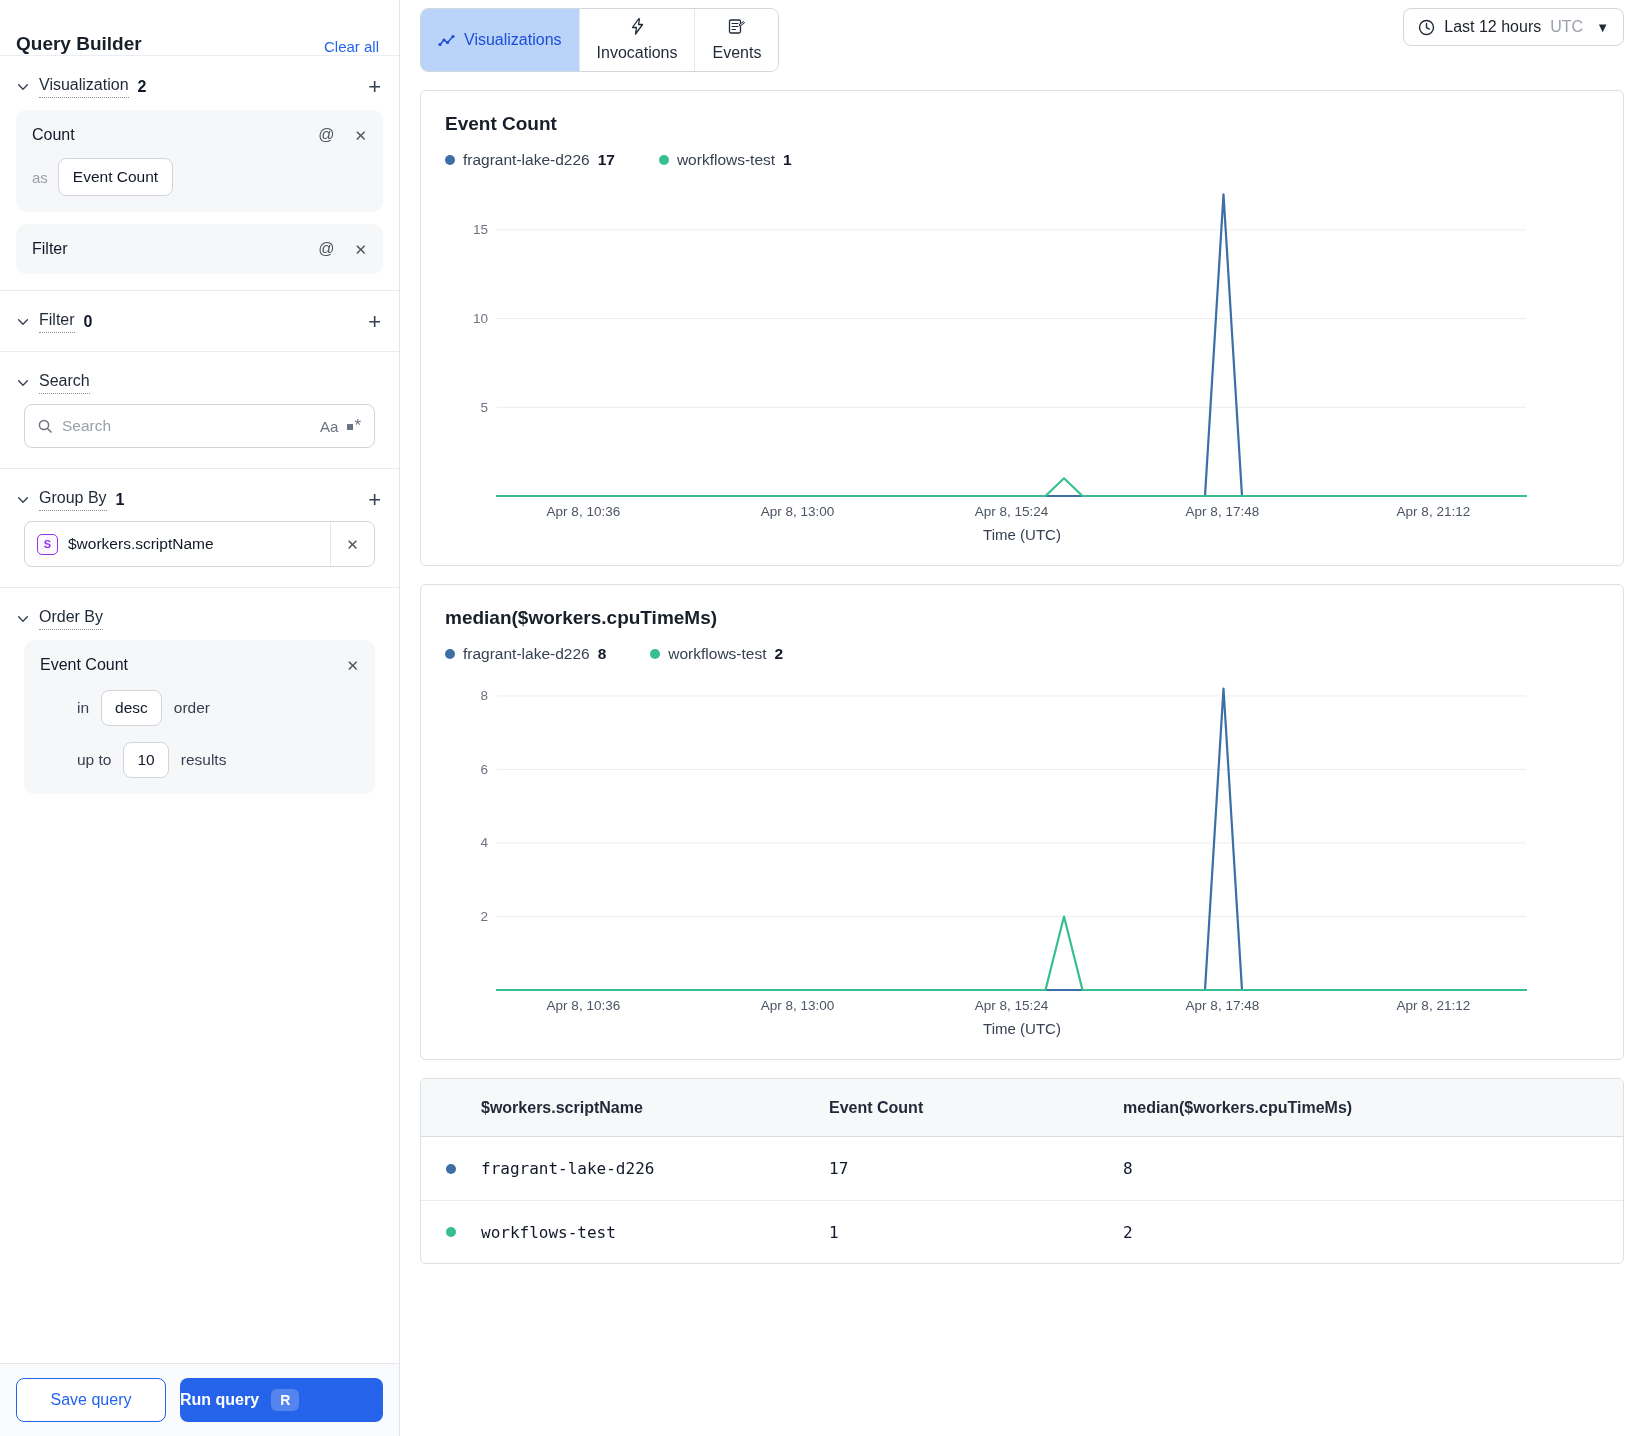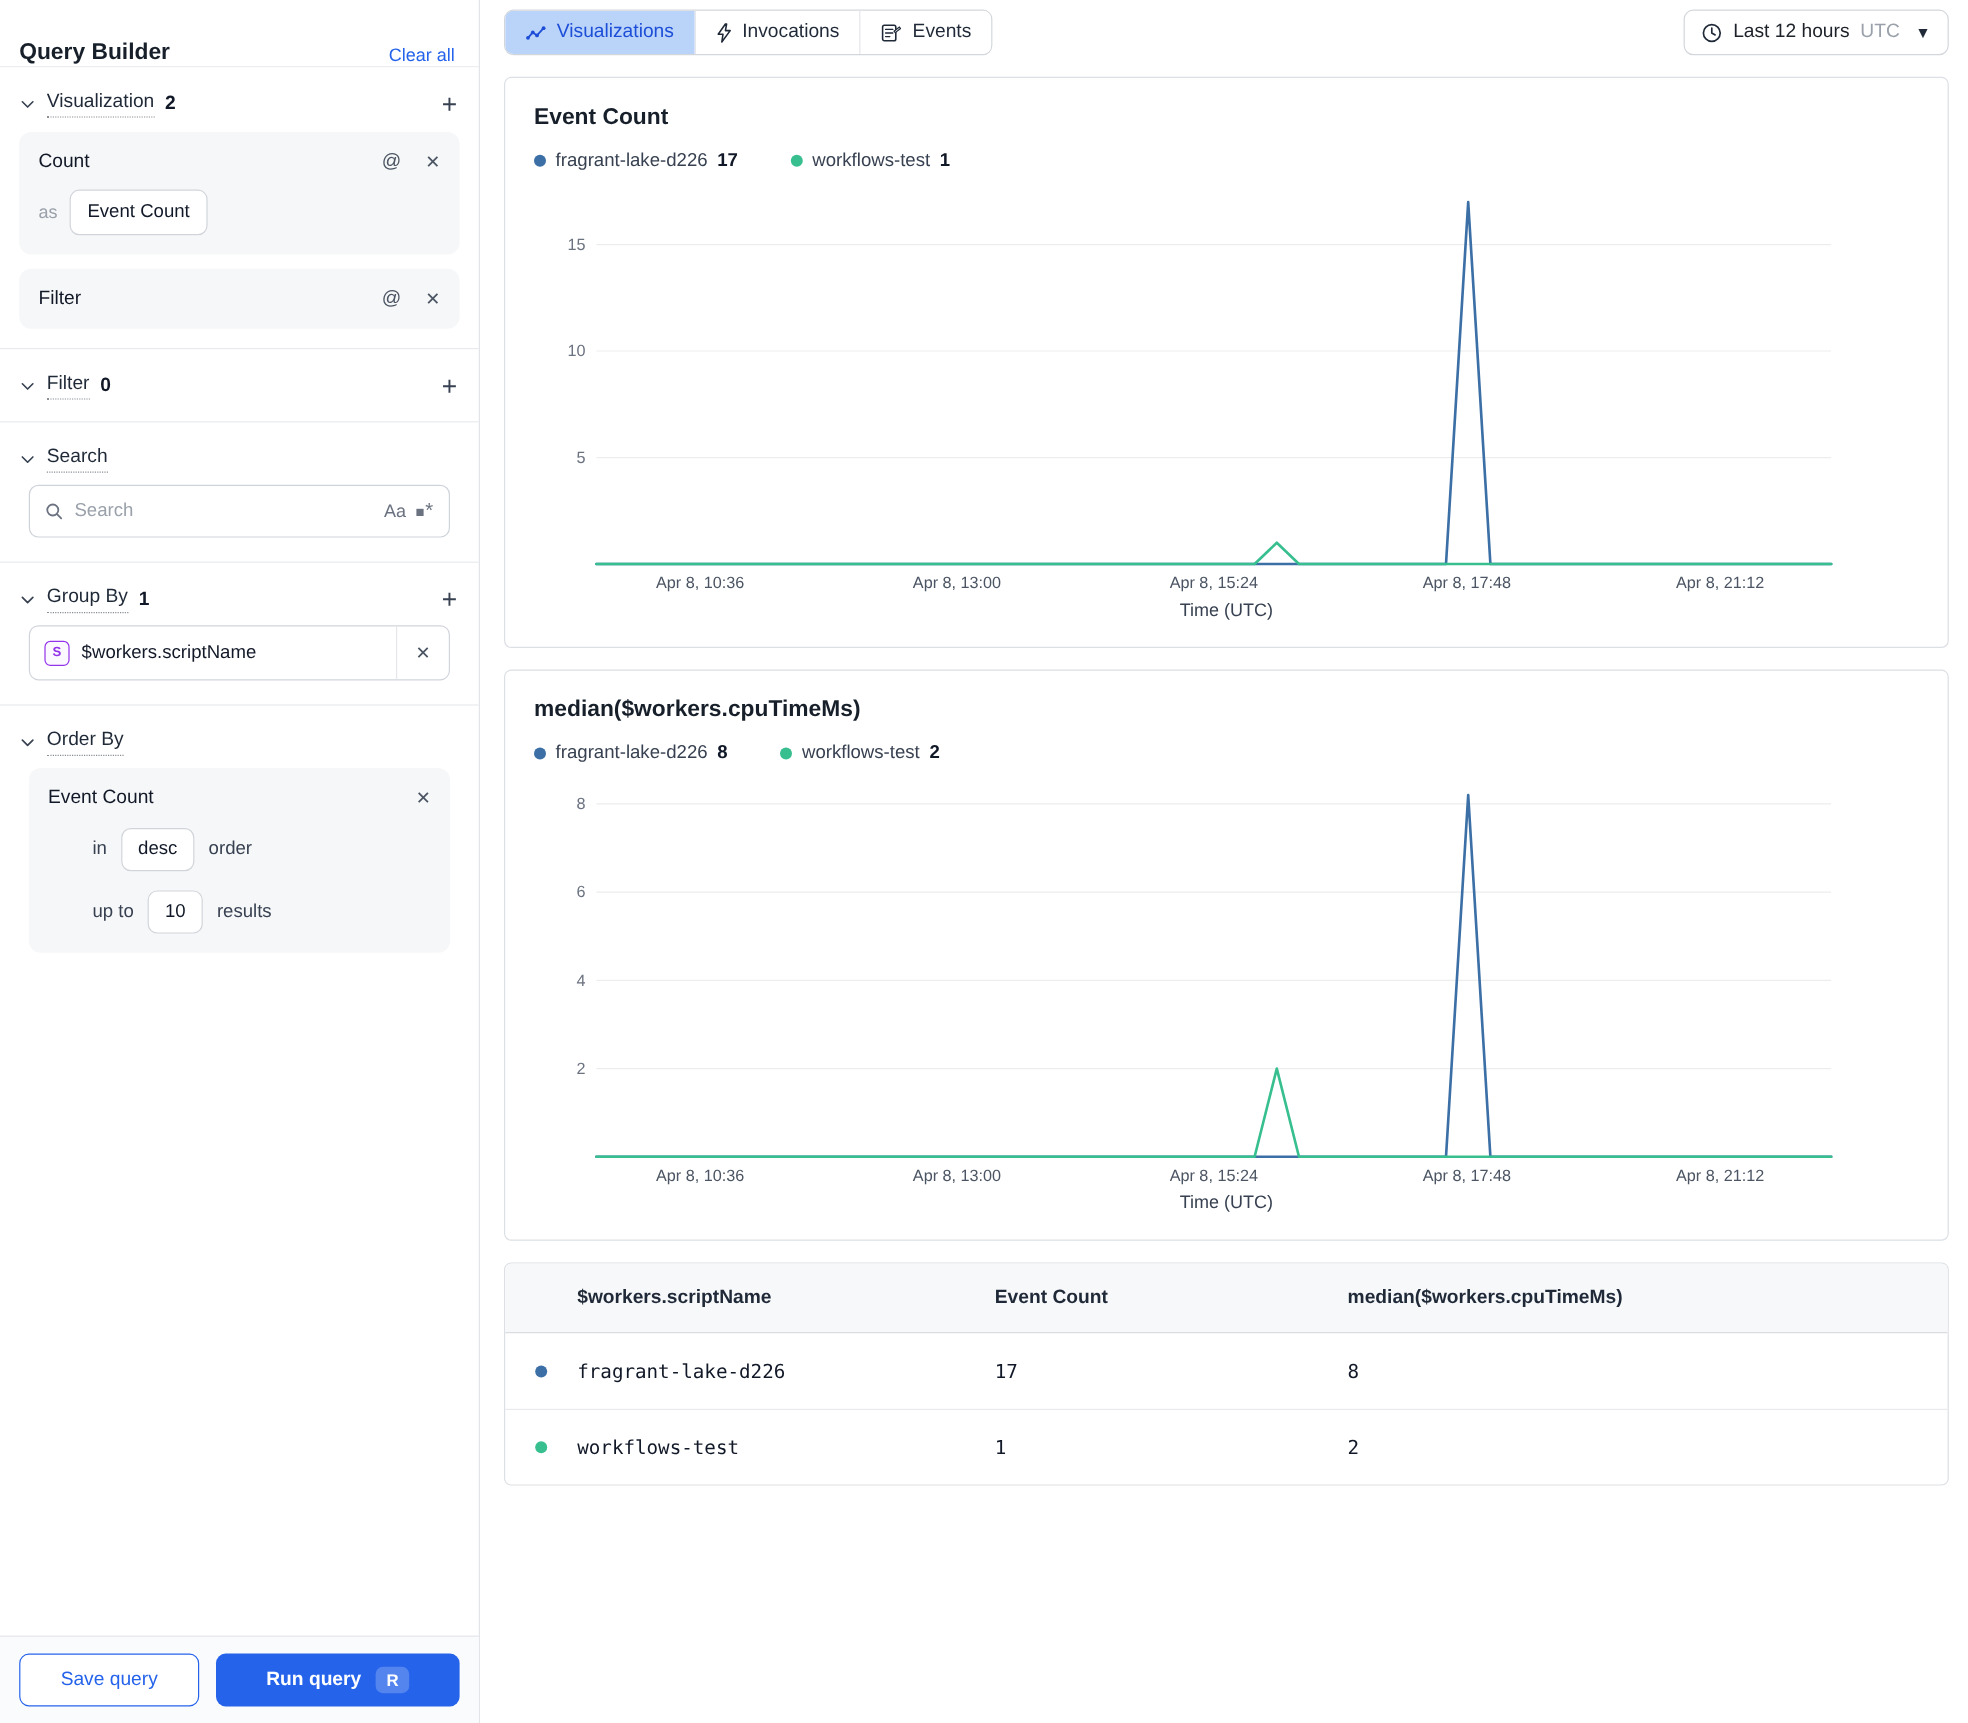--- a/index.html
+++ b/index.html
@@ -79,36 +79,36 @@
     border-top:1px solid #e5e7eb; background:#fafbfc;
     display:flex; align-items:center; gap:14px; padding:0 16px;
   }
   .btn-outline {
     flex:0 0 150px; height:44px; border-radius:8px; background:#fff;
     border:1px solid #2563eb; color:#2563eb; font-size:16px; font-weight:500; font-family:inherit; cursor:pointer;
   }
   .btn-primary {
     flex:1; height:44px; border-radius:8px; background:#2563eb; border:none;
     color:#fff; font-size:16px; font-weight:600; font-family:inherit; cursor:pointer;
-    display:flex; align-items:center; justify-content:center; gap:12px;
+    display:flex; align-items:center; justify-content:flex-start; gap:12px;
   }
   .kbd {
     background:rgba(255,255,255,0.22); border-radius:6px; padding:3px 9px; font-size:14px; font-weight:600;
   }
   
   main { flex:1; padding:8px 16px 0 20px; overflow:hidden; }
   .topbar { display:flex; align-items:flex-start; justify-content:space-between; }
   .tab-group {
     display:inline-flex; border:1px solid #d3d7dc; border-radius:8px; overflow:hidden; background:#fff;
   }
   .tab {
     display:flex; align-items:center; gap:9px; padding:9px 17px; font-size:16px; color:#1f2937;
     background:#fff; border:none; font-family:inherit; cursor:pointer;
   }
-  .tab + .tab { border-left:1px solid #e5e7eb; }
+  .tab + .tab { border-left:1px solid #e5e7eb;flex-direction:column; }
   .tab.active { background:#b9d3f9; color:#1d4ed8; font-weight:500; }
   .tab .t-ic { display:inline-flex; }
   .time-select {
     display:flex; align-items:center; gap:9px; border:1px solid #d3d7dc; border-radius:8px;
     padding:9px 14px; background:#fff; font-size:16px; cursor:pointer;
   }
   .time-tz { color:#9aa1ab; }
   .caret { font-size:13px; color:#1f2937; margin-left:4px; }
   .card {
     border:1px solid #dcdfe3; border-radius:6px; background:#fff; margin-top:18px;

